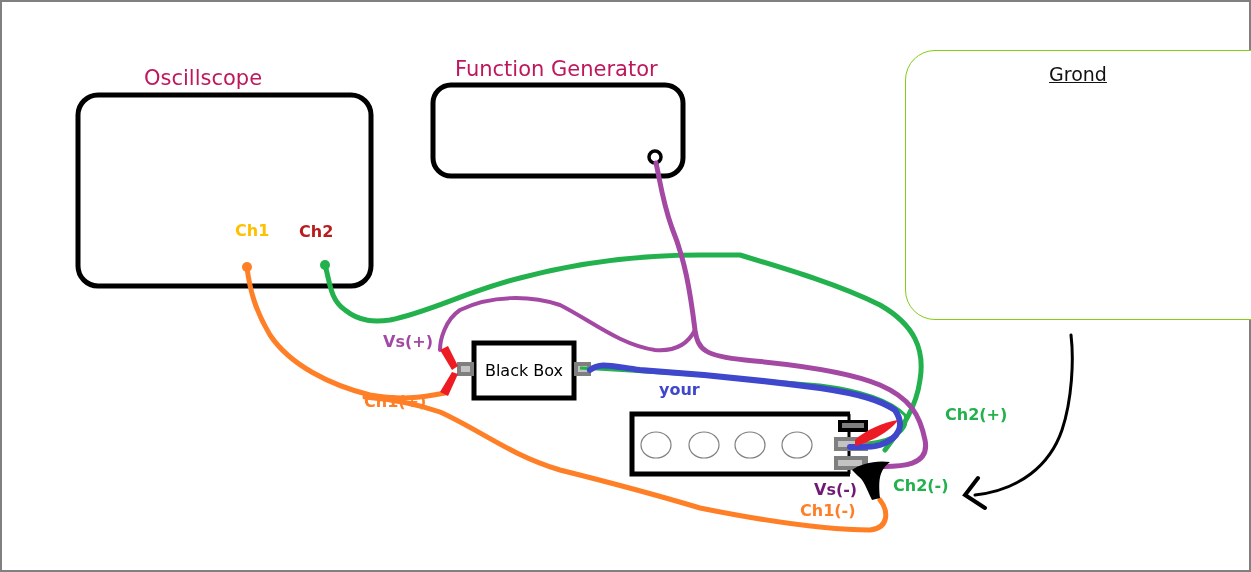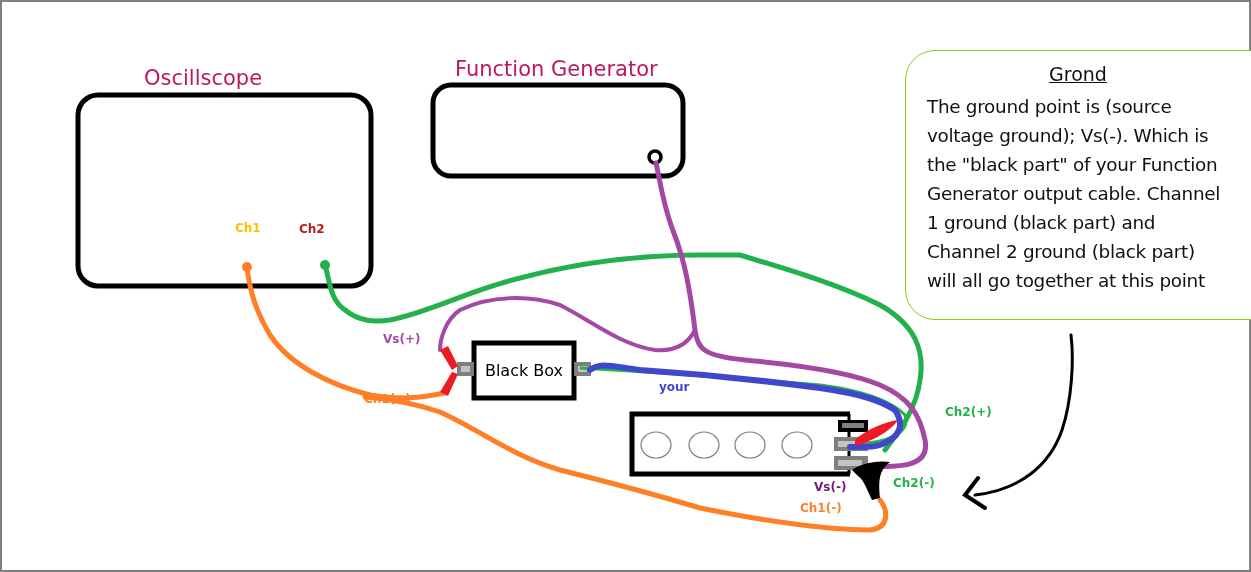--- a/index.html
+++ b/index.html
@@ -2,21 +2,21 @@
 <html><head>
 <meta charset="utf-8">
 <style>
   html, body { margin:0; padding:0; background:#ffffff; }
   body { width:1251px; height:572px; overflow:hidden; position:relative; font-family:"Liberation Sans", sans-serif; }
   #frame { position:absolute; left:0; top:0; width:1251px; height:572px; box-sizing:border-box;
            border-left:2px solid #808080; border-top:2px solid #808080; border-right:2px solid #808080; border-bottom:2px solid #808080; }
   svg#diagram { position:absolute; left:0; top:0; }
   .lbl { position:absolute; white-space:nowrap; font-family:"DejaVu Sans", sans-serif; }
   .title-lbl { font-size:21px; color:#be185d; }
-  .bold-lbl { font-weight:bold; font-size:12px; }
+  .bold-lbl { font-weight:bold; font-size:16px; }
   #note { position:absolute; left:905px; top:50px; width:376px; height:270px; box-sizing:border-box;
           border:1px solid #84cc16; border-radius:30px; background:#fff; }
   #note-title { position:absolute; left:0; width:100%; top:12px; text-align:center; font-size:19px;
                 font-family:"DejaVu Sans", sans-serif; color:#111; }
   #note-title span { text-decoration:underline; margin-left:-30px; }
   #note-body { position:absolute; left:21px; top:41px; width:300px; font-size:18.4px; line-height:29px;
                font-family:"DejaVu Sans", sans-serif; color:#111; letter-spacing:-0.3px; }
   #blackbox-label { position:absolute; left:474px; top:343px; width:100px; height:55px; display:flex;
                     align-items:center; justify-content:center; font-weight:normal; font-size:16px;
                     font-family:"DejaVu Sans", sans-serif; color:#000; }
@@ -90,14 +90,13 @@
 <div class="lbl bold-lbl" style="left:383px; top:332px; color:#a349a4;">Vs(+)</div>
 <div class="lbl bold-lbl" style="left:364px; top:392px; color:#ff7f27;">Ch1(+)</div>
 <div class="lbl bold-lbl" style="left:659px; top:380px; color:#3f48cc;">your</div>
 <div class="lbl bold-lbl" style="left:945px; top:405px; color:#22b14c;">Ch2(+)</div>
 <div class="lbl bold-lbl" style="left:814px; top:480px; color:#701a75;">Vs(-)</div>
 <div class="lbl bold-lbl" style="left:893px; top:476px; color:#22b14c;">Ch2(-)</div>
 <div class="lbl bold-lbl" style="left:800px; top:501px; color:#ff7f27;">Ch1(-)</div>
 
 <div id="note">
   <div id="note-title"><span>Grond</span></div>
-  <div id="note-body">The ground point is (source voltage ground); Vs(-).  Which is the "black part" of your Function Generator output cable.  Channel 1 ground (black part) and Channel 2 ground (black part) will all go together at this point</div>
 </div>
 
 </body></html>

